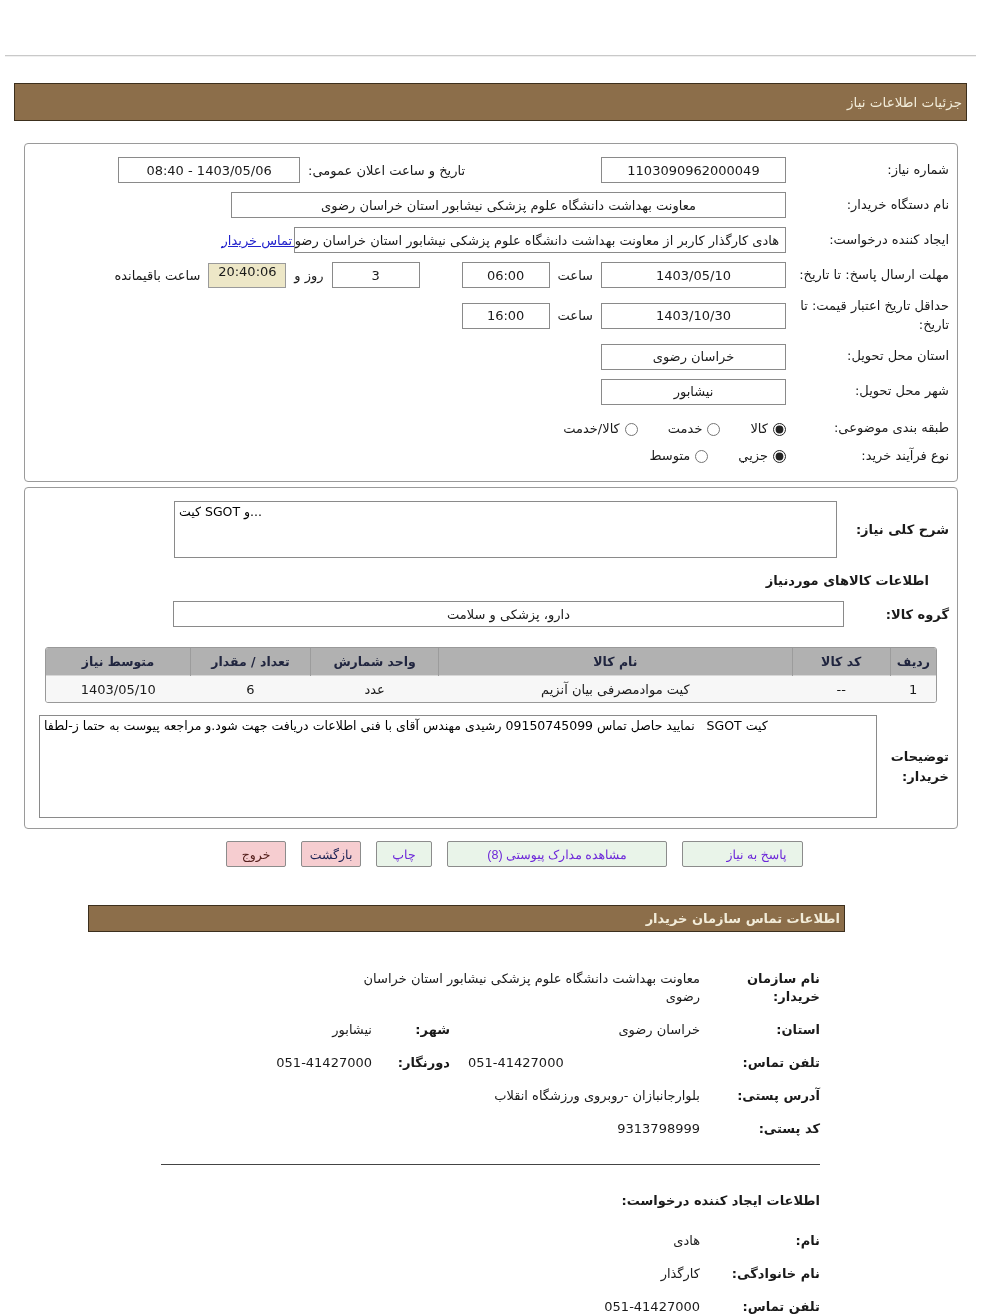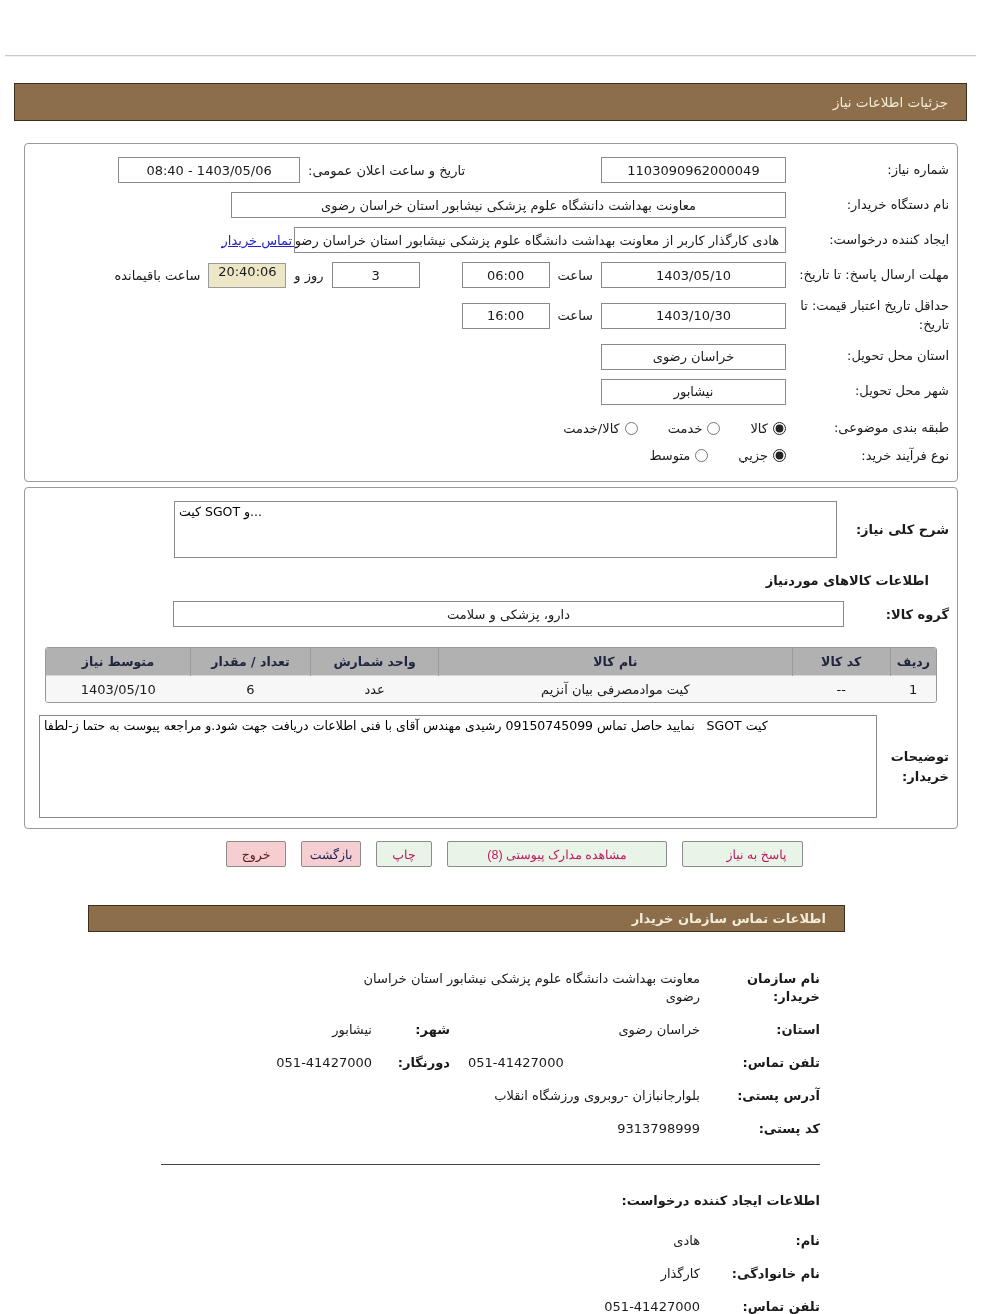--- a/index.html
+++ b/index.html
@@ -5,21 +5,21 @@
   * { box-sizing: border-box; margin: 0; padding: 0; }
   html,body { background:#fff; }
   body {
     width: 981px; min-height: 1314px; margin: 0 auto;
     font-family: "DejaVu Sans", "Liberation Sans", sans-serif;
     font-size: 13px; color:#1a1a1a; direction: rtl; overflow-x: hidden;
   }
   .top-rule { margin: 55px 5px 0 5px; height: 0; border-top: 1px solid #c9c9c9; border-bottom: 1px solid #f0f0f0; }
   .section-bar {
     background:#8C6E4A; border:1px solid #3c2f1d; color:#F2ECD9;
-    height: 38px; line-height: 36px; padding: 0 18px; font-size: 13.5px;
+    height: 38px; line-height: 36px; padding: 0 4px; font-size: 13.5px;
   }
   .bar1 { margin: 26px 14px 0 14px; }
   .bar2 { margin: 38px 136px 0 88px; height:27px; line-height:25px; font-weight:bold; font-size:13px; }
   .panel {
     margin: 22px 23px 0 24px; background:#fff;
     border: 1px solid #9a9a9a; border-radius: 4px;
     padding: 13px 8px 14px 14px;
   }
   .panel2 { margin-top: 5px; padding-bottom: 10px; }
   .frow { display:flex; align-items:center; margin-bottom: 9px; position:relative; }
@@ -35,21 +35,21 @@
   .clip-box { width: 492px; flex:0 0 492px; justify-content:flex-start; overflow:hidden; position:relative; z-index:2; }
   .wide-box { width: 555px; flex:0 0 555px; }
   .spacer128 { width:128px; flex:0 0 128px; }
   .inline-lb { padding: 0 8px; white-space:nowrap;text-align:center; }
   .countdown {
     width: 78px; flex:0 0 78px; height: 25px; background: #EDE7C7;
     border: 1px solid #9a9a9a; display:flex; align-items:flex-start; justify-content:center;
     font-size: 13px; line-height: 15px; overflow:hidden;
   }
   .buyer-link { color:#2222CC; text-decoration: underline; white-space:nowrap; position:relative; z-index:1; margin-right:-48px; cursor:pointer; }
-  .radio-item { display:flex; align-items:center; margin-left: 30px; }
+  .radio-item { display:flex; align-items:flex-end; margin-left: 30px; }
   .radio-item input, .chk input { width:13px; height:13px; margin-left:5px; accent-color:#222; }
   .chk { display:flex; align-items:center; margin-right: 34px; }
   .desc-area {
     width: 663px; height: 57px; border:1px solid #8a8a8a; resize:none; overflow:hidden;
     font-family:"DejaVu Sans","Liberation Sans",sans-serif; font-size:12.5px; padding:2px 4px; direction:ltr;
   }
   .notes-area {
     width: 838px; height: 103px; border:1px solid #8a8a8a; resize:none; overflow:hidden;
     font-family:"DejaVu Sans","Liberation Sans",sans-serif; font-size:12.5px; padding:2px 4px;
     direction:ltr; white-space:pre;
@@ -64,21 +64,21 @@
   table { width:100%; border-collapse: collapse; direction: rtl; }
   th { background:#B1B1B1; color:#20253f; font-size:12.5px; font-weight:bold; height:27px; border-left:1px solid #9c9c9c; }
   th:last-child { border-left:none; }
   td { background:#f7f7f7; height:27px; text-align:center; font-size:13px; border-top:1px solid #d7d7d7; }
   .c-radif { width:46px; } .c-code { width:100px; } .c-name { width:360px; }
   .c-unit { width:130px; } .c-qty { width:122px; } .c-date { width:146px; }
   .btn-row { display:flex; align-items:center; margin: 12px 178px 0 0; gap: 15px; }
   .btn {
     height: 26px; border: 1px solid #8c8c8c; border-radius:2px;
     display:flex; align-items:center; justify-content:center;
-    font-size: 12.5px; cursor:pointer; background:#E9F4E9; color:#be185d; white-space:nowrap;
+    font-size: 12.5px; cursor:pointer; background:#E9F4E9; color:#6d28d9; white-space:nowrap;
   }
   .btn-answer { width:121px;padding-left:28px; } .btn-docs { width:220px; } .btn-print { width:56px; }
   .btn-back { width:60px; background:#F6CDD0; color:#1d2355; }
   .btn-exit { width:60px; background:#F6CDD0; color:#55201d; }
   .contact-block { margin: 38px 161px 0 161px; }
   .crow { display:flex; align-items:flex-start; margin-bottom: 15px; line-height:18px; }
   .clabel { width:120px; flex:0 0 120px; font-weight:bold; }
   .cval { padding-left: 18px; }
   .cval-wide { max-width: 360px; }
   .pair-val { width: 250px; flex:0 0 250px; }

